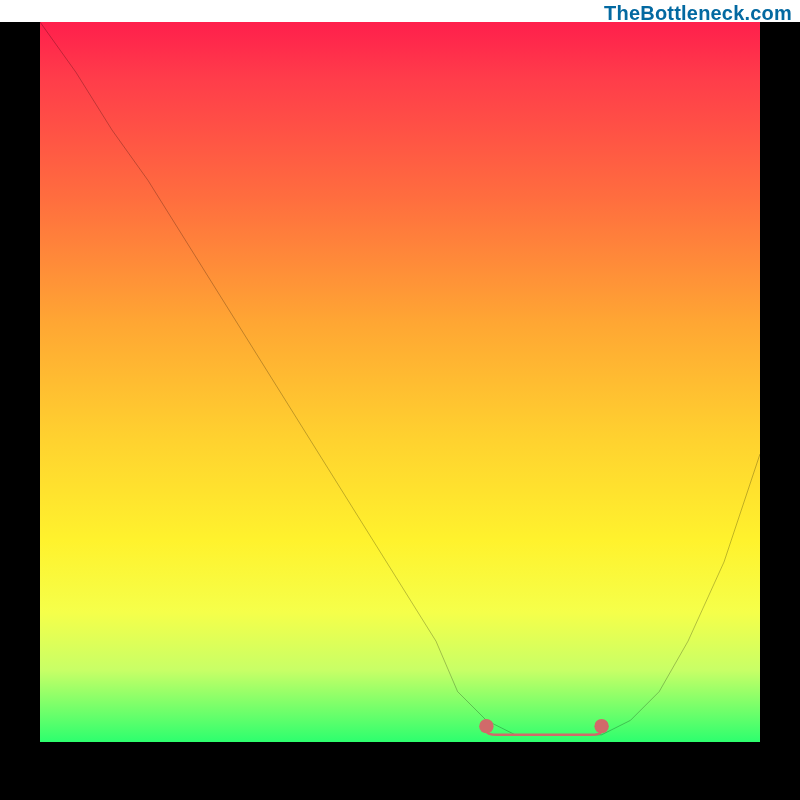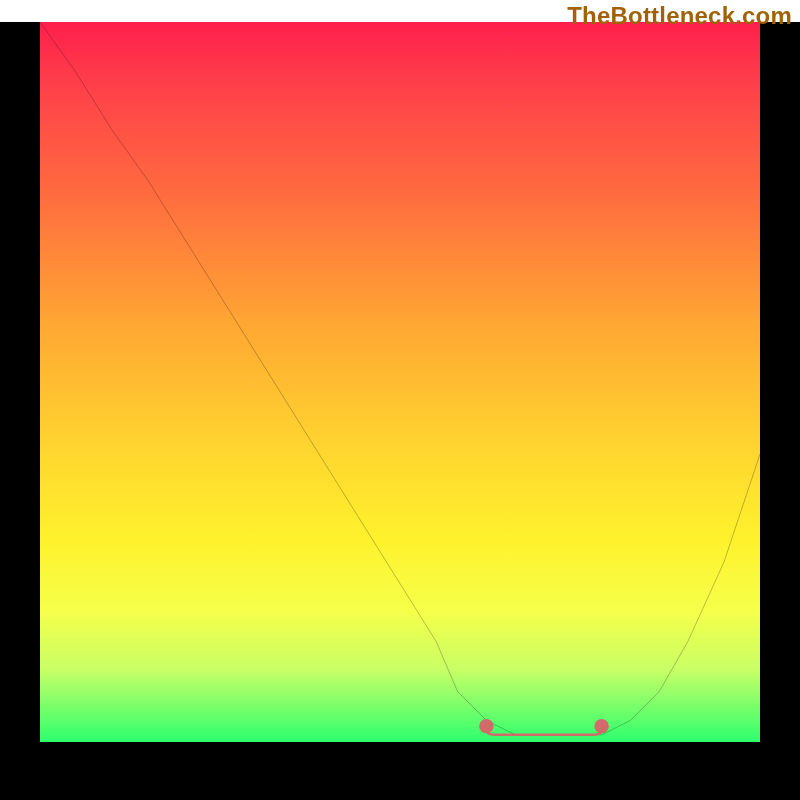--- a/index.html
+++ b/index.html
@@ -8,23 +8,23 @@
     width: 800px;
     height: 800px;
     overflow: hidden;
     font-family: Arial, Helvetica, sans-serif;
     background: #fff;
   }
   .watermark {
     position: absolute;
     top: 2px;
     right: 8px;
-    font-size: 24px;
+    font-size: 20px;
     font-weight: bold;
-    color: #a16207;
+    color: #0369a1;
     z-index: 10;
     letter-spacing: 0.2px;
   }
   .outer {
     position: absolute;
     left: 0;
     top: 22px;
     width: 800px;
     height: 778px;
     background: #000;

